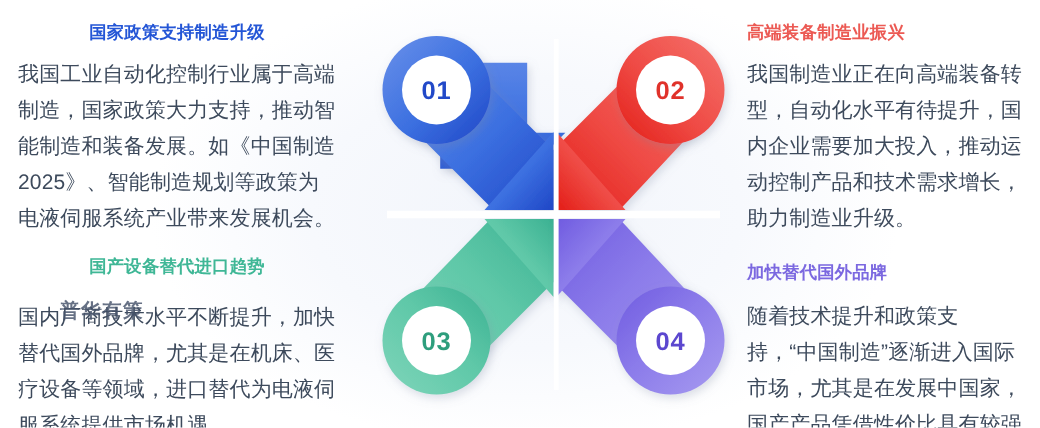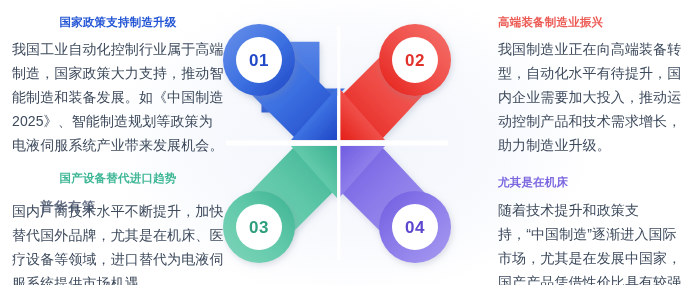--- a/index.html
+++ b/index.html
@@ -59,21 +59,21 @@
     color:#46536b;
     opacity:.82;
     letter-spacing:1px;
     white-space:nowrap;
     pointer-events:none;
   }
 
   
   #graphic{
     position:absolute;
-    left:206px;top:8px;
+    left:238px;top:8px;
     width:262px;height:270px;
   }
   #graphic svg{display:block;width:262px;height:270px;}
 
   .num{
     font-size:17px;
     font-weight:bold;
     letter-spacing:.5px;
     font-family:"Liberation Sans","DejaVu Sans",sans-serif;
   }
@@ -92,21 +92,21 @@
     <div class="heading">高端装备制造业振兴</div>
     <div class="body">我国制造业正在向高端装备转型，自动化水平有待提升，国内企业需要加大投入，推动运动控制产品和技术需求增长，助力制造业升级。</div>
   </div>
 
   <div class="block blk-03">
     <div class="heading">国产设备替代进口趋势</div>
     <div class="body">国内厂商技术水平不断提升，加快替代国外品牌，尤其是在机床、医疗设备等领域，进口替代为电液伺服系统提供市场机遇。</div>
   </div>
 
   <div class="block blk-04">
-    <div class="heading">尤其是在机床</div>
+    <div class="heading">加快替代国外品牌</div>
     <div class="body">随着技术提升和政策支持，“中国制造”逐渐进入国际市场，尤其是在发展中国家，国产产品凭借性价比具有较强竞争力，市场潜力巨大。</div>
   </div>
 
   <div class="watermark">普华有策</div>
 
   <div id="graphic">
     <svg viewBox="0 0 262 270" xmlns="http://www.w3.org/2000/svg">
       <defs>
         <linearGradient id="g01" x1="0" y1="0" x2="1" y2="1">
           <stop offset="0%" stop-color="#6a91ea"></stop>

